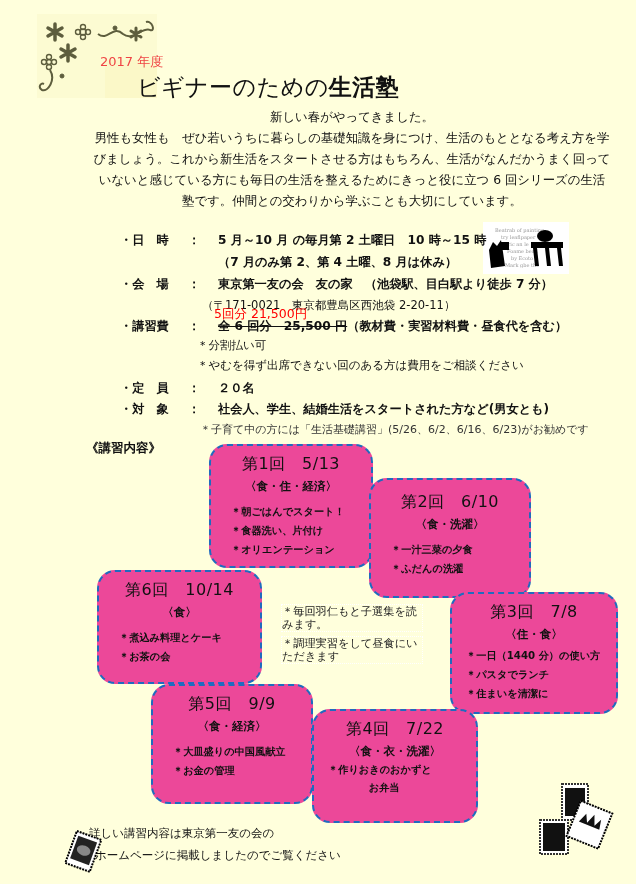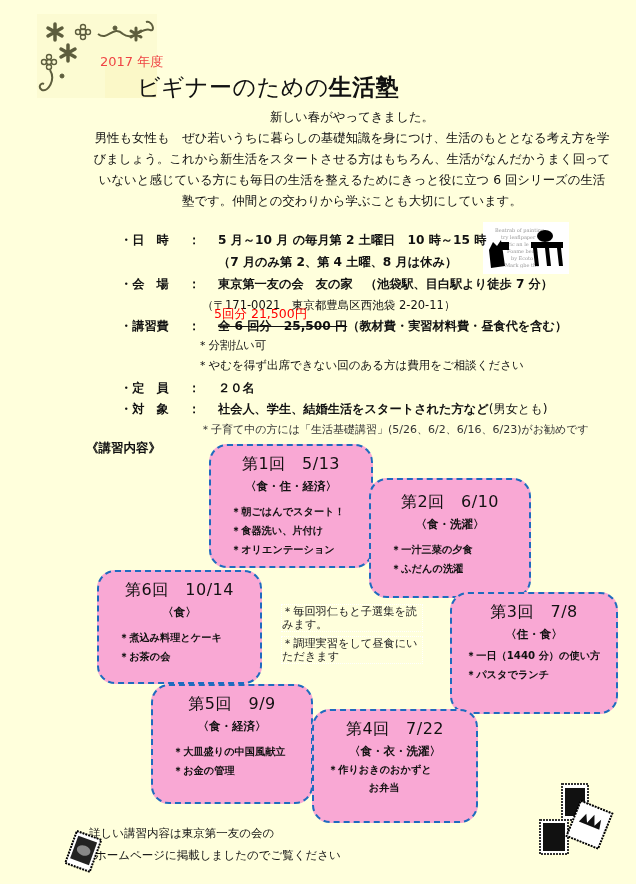--- a/index.html
+++ b/index.html
@@ -21,21 +21,21 @@
   .row .lbl { position:absolute; left:0; }
   .row .colon { position:absolute; left:68px; }
   .row .val { position:absolute; left:98px;text-align:center; }
   .sub { position:absolute; font-size:12.2px; white-space:nowrap; }
   .strike { text-decoration:line-through; }
   .red { color:#ff0000; font-weight:normal; font-size:12.5px; }
   .small { font-size:11px; color:#333; }
   .sectionhead { left:86px; top:440px; font-size:12.5px; font-weight:bold; }
   .box {
     position:absolute; border:2px dashed #1f6bbf; border-radius:18px;
-    background:#f9a8d4; box-sizing:border-box;
+    background:#ec4899; box-sizing:border-box;
   }
   .box .bt { text-align:center; font-size:16px; margin-top:8px; letter-spacing:0.5px; }
   .box .bc { text-align:center; font-size:11.5px; font-weight:bold; margin-top:4px; }
   .box ul { list-style:none; margin:8px 0 0 0; padding:0 0 0 20px; font-size:10.2px; font-weight:bold; line-height:19px; }
   .note { position:absolute; font-size:11.2px; color:#222; line-height:13px; border:1px dotted #fff; }
   .footer { left:89px; top:822px; font-size:11.5px; line-height:22px; }
   .footer p { margin:0; }
   .teaimg { left:483px; top:222px; width:86px; height:52px; background:#fff; }
 </style>
 </head>
@@ -130,21 +130,21 @@
 
 <div class="row" style="left:120px;top:380px;width:300px;">
   <span class="lbl">・定　員</span>
   <span class="colon">：</span>
   <span class="val">２０名</span>
 </div>
 
 <div class="row" style="left:120px;top:401px;width:500px;">
   <span class="lbl">・対　象</span>
   <span class="colon">：</span>
-  <span class="val"><span>社会人、学生、結婚生活をスタートされた方など</span><span style="font-weight:normal">(男女とも)</span></span>
+  <span class="val"><span>社会人、学生、結婚生活をスタートされた方など</span><span style="font-weight:bold">(男女とも)</span></span>
 </div>
 <div class="sub small" style="left:200px;top:422px;">＊子育て中の方には「生活基礎講習」(5/26、6/2、6/16、6/23)がお勧めです</div>
 
 <div class="abs sectionhead">《講習内容》</div>
 
 <div class="box" style="left:209px;top:444px;width:164px;height:124px;">
   <div class="bt">第1回　5/13</div>
   <div class="bc">〈食・住・経済〉</div>
   <ul>
     <li>＊朝ごはんでスタート！</li>
@@ -173,20 +173,21 @@
 
 <div class="note" style="left:281px;top:604px;width:140px;">＊毎回羽仁もと子選集を読みます。</div>
 <div class="note" style="left:281px;top:636px;width:140px;">＊調理実習をして昼食にいただきます</div>
 
 <div class="box" style="left:450px;top:592px;width:168px;height:122px;">
   <div class="bt">第3回　7/8</div>
   <div class="bc">〈住・食〉</div>
   <ul style="padding-left:14px;margin-top:4px">
     <li>＊一日（1440 分）の使い方</li>
     <li>＊パスタでランチ</li>
+    <li>＊住まいを清潔に</li>
   </ul>
 </div>
 
 <div class="box" style="left:151px;top:684px;width:162px;height:120px;">
   <div class="bt">第5回　9/9</div>
   <div class="bc">〈食・経済〉</div>
   <ul>
     <li>＊大皿盛りの中国風献立</li>
     <li>＊お金の管理</li>
   </ul>

